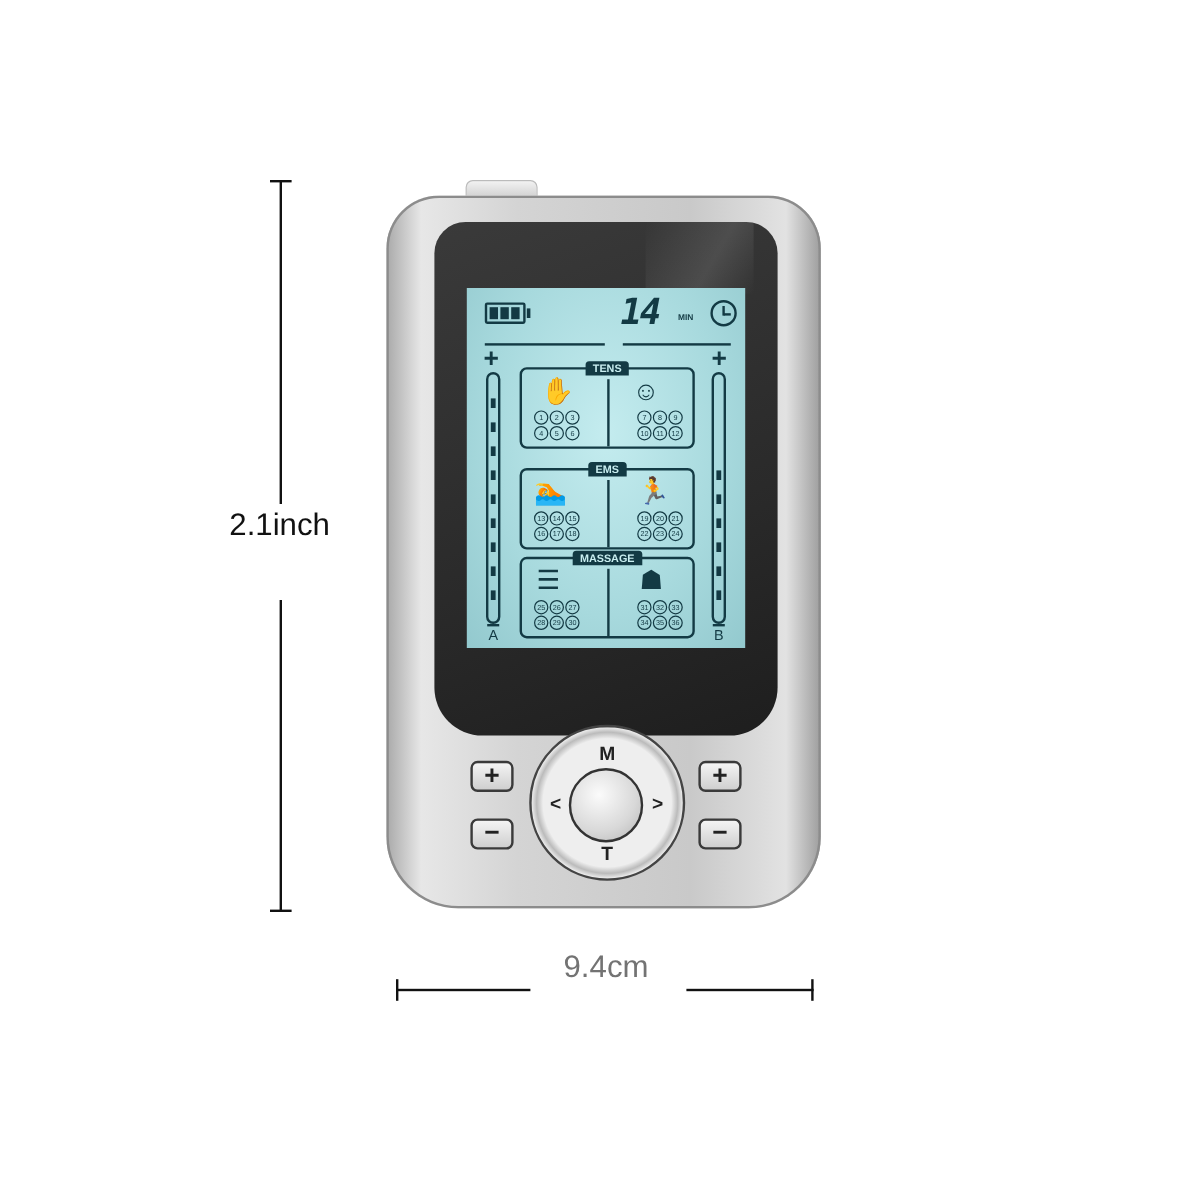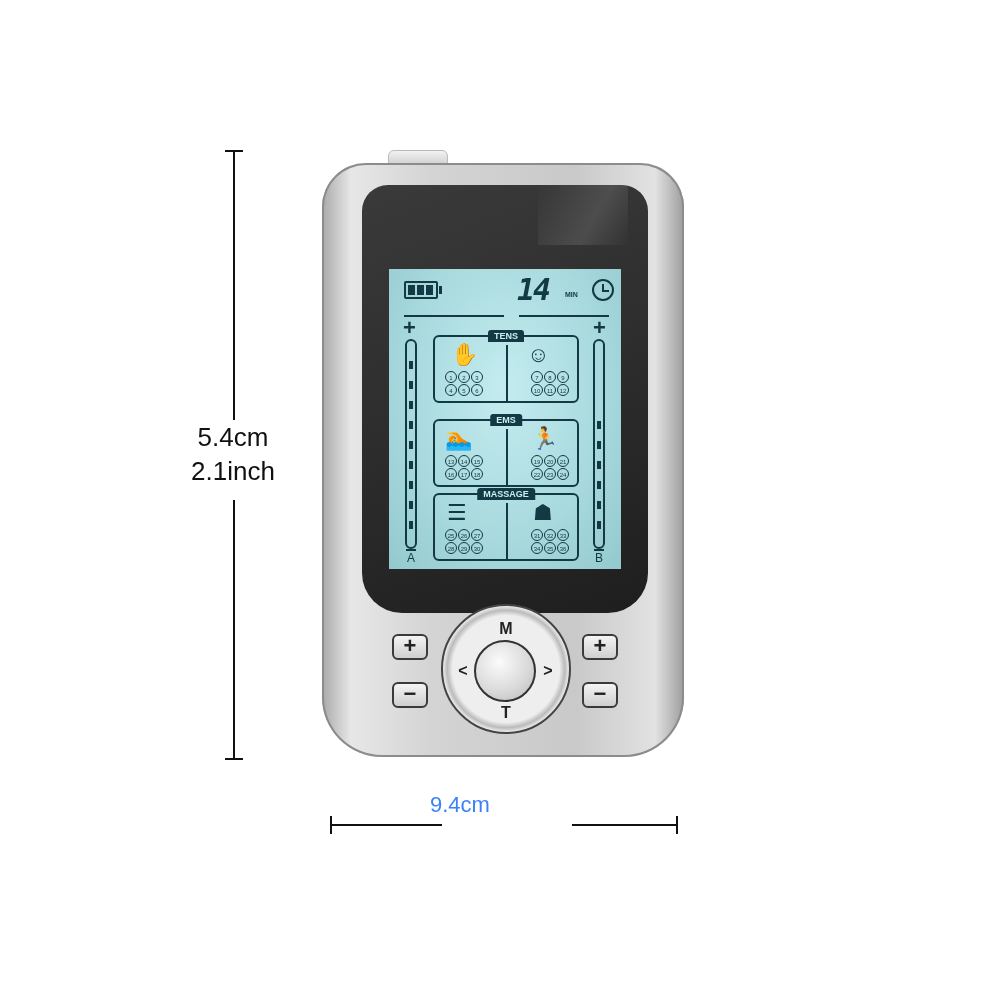--- a/index.html
+++ b/index.html
@@ -3,31 +3,31 @@
 <meta charset="utf-8">
 <style>
   html,body{margin:0;padding:0;background:#fff;}
   body{width:1000px;height:1000px;position:relative;overflow:hidden;font-family:"Liberation Sans",sans-serif;}
   .dim-v{position:absolute;left:233px;top:150px;width:2px;height:610px;background:#111;}
   .dim-v .cap{position:absolute;left:-8px;width:18px;height:2px;background:#111;}
   .dim-v .gap{position:absolute;left:-4px;top:270px;width:10px;height:80px;background:#fff;}
   .vlabel{position:absolute;left:170px;top:420px;width:126px;text-align:center;font-size:26px;line-height:34px;color:#111;}
   .dim-h{position:absolute;top:824px;height:2px;background:#111;}
   .dim-h .cap{position:absolute;top:-8px;width:2px;height:18px;background:#111;}
-  .hlabel{position:absolute;left:430px;top:788px;width:150px;text-align:left;font-size:22px;line-height:34px;color:#3b82f6;}
+  .hlabel{position:absolute;left:430px;top:788px;width:150px;text-align:center;font-size:26px;line-height:34px;color:#737373;}
 
   .device{position:absolute;left:322px;top:163px;width:362px;height:594px;border-radius:44px 44px 60px 60px;
     background:linear-gradient(90deg,#a9a9a9 0%,#e7e7e7 8%,#d4d4d4 30%,#c9c9c9 70%,#e2e2e2 92%,#9d9d9d 100%);
     box-shadow:inset 0 0 0 2px #8c8c8c;}
   .clip{position:absolute;left:388px;top:150px;width:58px;height:14px;border-radius:6px 6px 0 0;background:linear-gradient(#f2f2f2,#cfcfcf);border:1px solid #bbb;}
   .bezel{position:absolute;left:362px;top:185px;width:286px;height:428px;border-radius:26px 26px 40px 40px;
     background:linear-gradient(160deg,#3a3a3a 0%,#2a2a2a 60%,#1e1e1e 100%);}
   .bezel .sheen{position:absolute;right:20px;top:0;width:90px;height:60px;background:linear-gradient(120deg,rgba(255,255,255,0) 0%,rgba(255,255,255,.12) 60%,rgba(255,255,255,0) 100%);}
   .lcd{position:absolute;left:389px;top:240px;width:232px;height:300px;background:#a8dce0;
-    background:radial-gradient(ellipse at 50% 40%,#c4ecef 0%,#a7d9dd 60%,#93c9ce 100%);margin-top:29px;}
+    background:radial-gradient(ellipse at 50% 40%,#c4ecef 0%,#a7d9dd 60%,#93c9ce 100%);}
   .lcd *{color:#133a44;}
   .battery{position:absolute;left:15px;top:12px;width:30px;height:14px;border:2px solid #133a44;border-radius:2px;}
   .battery::after{content:"";position:absolute;right:-6px;top:3px;width:3px;height:8px;background:#133a44;}
   .battery i{position:absolute;top:2px;width:7px;height:10px;background:#133a44;}
   .timer{position:absolute;left:128px;top:4px;font-family:"DejaVu Sans Mono",monospace;font-size:30px;font-weight:bold;font-style:italic;letter-spacing:-2px;line-height:34px;}
   .min{position:absolute;left:176px;top:22px;font-size:7px;font-weight:bold;}
   .clock{position:absolute;left:203px;top:10px;width:22px;height:22px;border:2px solid #133a44;border-radius:50%;box-sizing:border-box;}
   .clock::before{content:"";position:absolute;left:8px;top:3px;width:2px;height:8px;background:#133a44;}
   .clock::after{content:"";position:absolute;left:9px;top:9px;width:6px;height:2px;background:#133a44;}
   .hline{position:absolute;top:46px;height:2px;background:#133a44;}
@@ -52,21 +52,20 @@
 </style>
 </head>
 <body>
 
 <div class="dim-v">
   <div class="cap" style="top:0"></div>
   <div class="cap" style="bottom:0"></div>
   <div class="gap"></div>
 </div>
 <div class="vlabel">
-  <div>5.4cm</div>
   <div>2.1inch</div>
 </div>
 
 <div class="dim-h" style="left:330px;width:112px">
   <div class="cap" style="left:0"></div>
 </div>
 <div class="dim-h" style="left:572px;width:106px">
   <div class="cap" style="right:0"></div>
 </div>
 <div class="hlabel">

